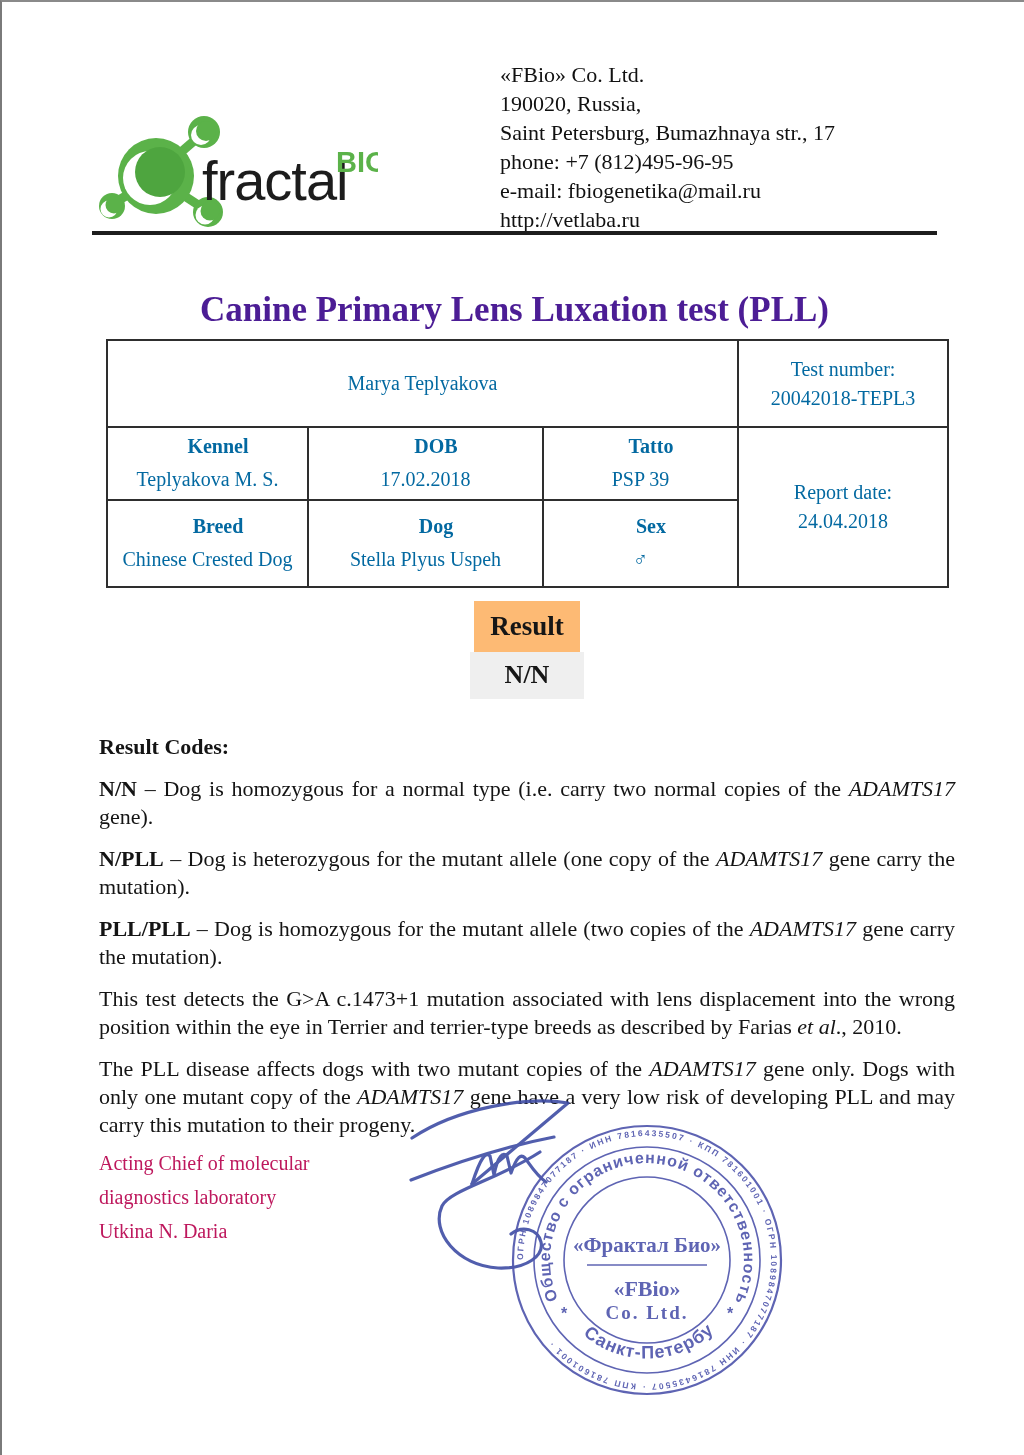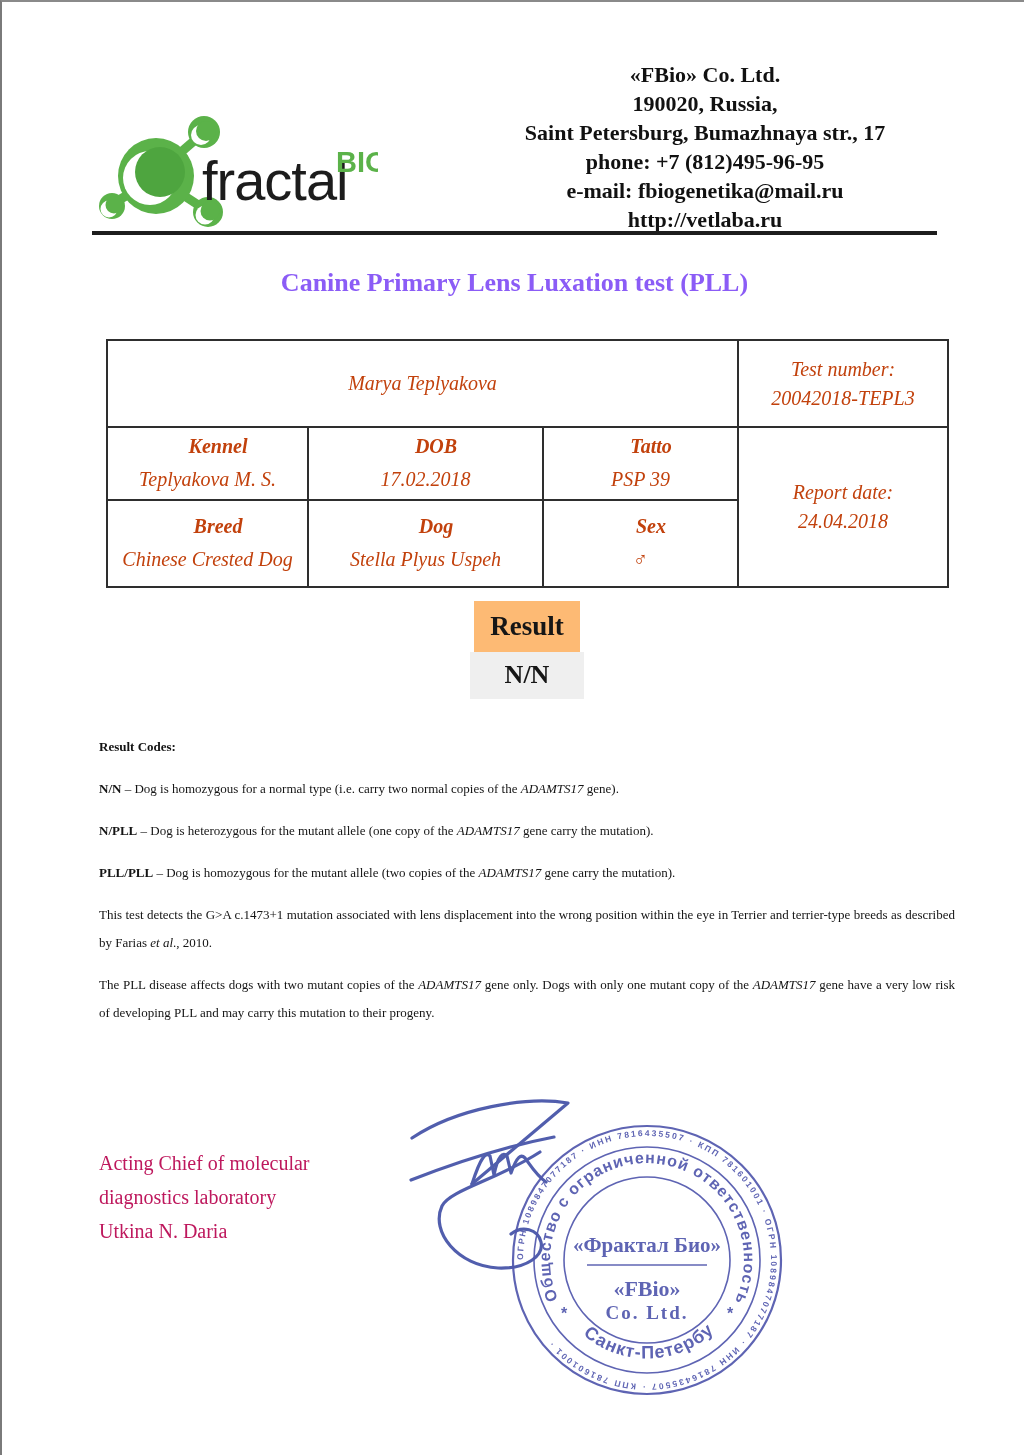--- a/index.html
+++ b/index.html
@@ -13,36 +13,36 @@
   
   .logo-svg { position:absolute; left:96px; top:110px; }
   .center-name {
     position:absolute; left:230px; top:56px; width:253px;
     font-family:"Liberation Sans", sans-serif; font-weight:bold;
     font-size:27px; line-height:38px; text-align:right; color:#1b1b1b;
     white-space:pre-line;
   }
   .contact {
     position:absolute; left:498px; top:58px; width:410px;
-    text-align:center; font-size:22px; line-height:29px; color:#111;font-weight:bold;
+    text-align:left; font-size:22px; line-height:29px; color:#111;
   }
   .header-rule {
     position:absolute; left:90px; top:229px; width:845px; height:4px;
     border-top:2.5px solid #1d1d1d; border-bottom:2px solid #1d1d1d;
   }
   
   .doc-title {
-    position:absolute; left:90px; top:266px; width:845px;
-    text-align:center; font-weight:bold; font-size:26px; color:#8b5cf6;
+    position:absolute; left:90px; top:288px; width:845px;
+    text-align:center; font-weight:bold; font-size:35px; color:#4c1d95;
   }
   
   table.info {
     position:absolute; left:104px; top:337px; width:841px;
     border-collapse:collapse; table-layout:fixed;
-    font-size:20px; color:#c2410c;font-style:italic;
+    font-size:20px; color:#0369a1;
   }
   table.info td { border:2px solid #2e2e2e; text-align:center; vertical-align:middle; }
   .row-a td { height:87px; }
   .row-b td { height:73px; }
   .row-c td { height:87px; }
   .cell-label { font-weight:bold; padding-top:4px;margin-left:21px; }
   .cell-value { padding-top:10px; padding-bottom:6px; }
   .two-line { line-height:29px; }
   
   .result-label-box {
@@ -51,21 +51,21 @@
     font-weight:bold; font-size:27px;
   }
   .result-value-box {
     position:absolute; left:468px; top:650px; width:114px; height:47px;
     background:#efefef; text-align:center; line-height:45px;
     font-weight:bold; font-size:26px;
   }
   
   .codes {
     position:absolute; left:97px; top:731px; width:856px;
-    font-size:13px; line-height:28px; color:#141414;
+    font-size:22px; line-height:28px; color:#141414;
   }
   .codes .heading { font-weight:bold; margin-bottom:14px; }
   .codes p { text-align:justify; margin-bottom:14px; }
   .seg-b { font-weight:bold; }
   .seg-i { font-style:italic; }
   
   .sig-block {
     position:absolute; left:97px; top:1144px;
     font-size:20px; line-height:34px; color:#be185d;
   }

